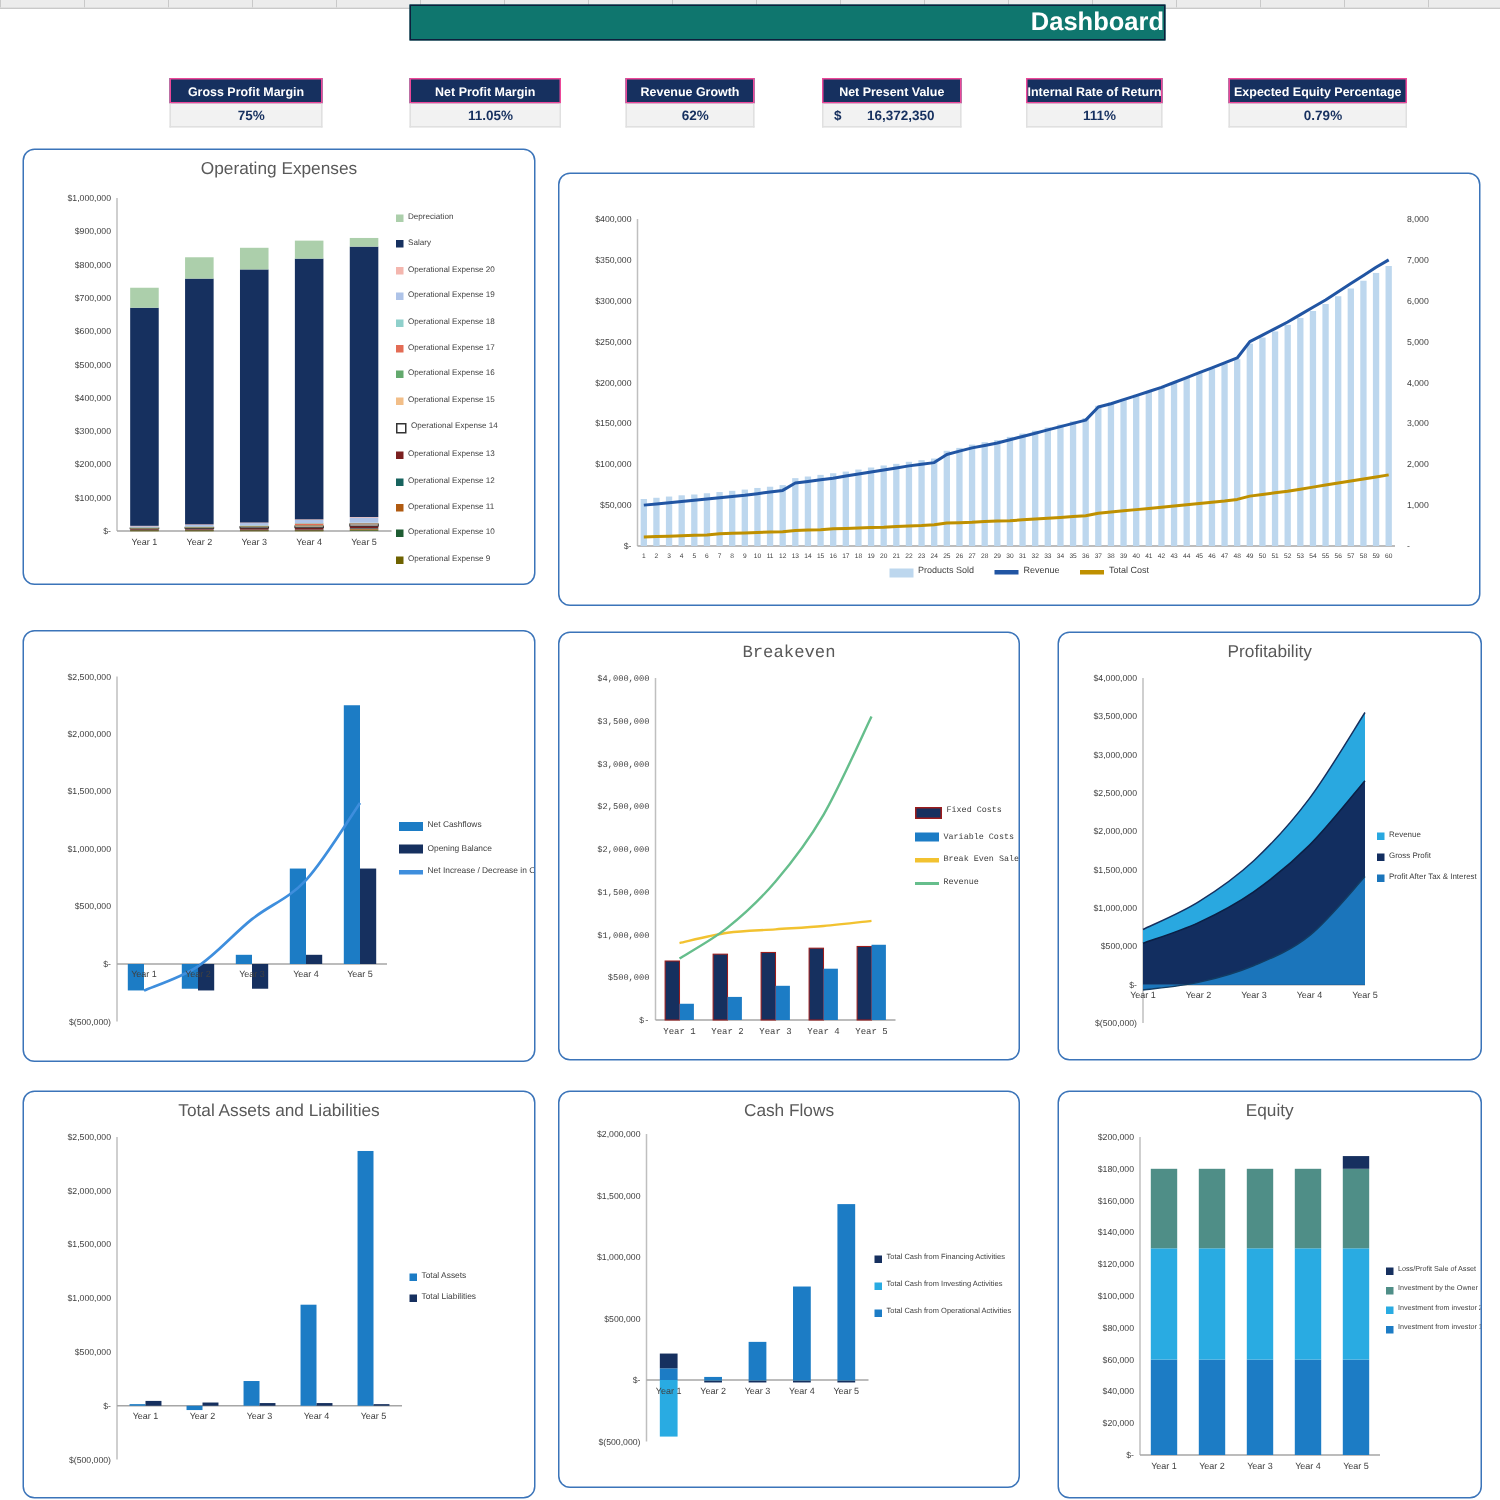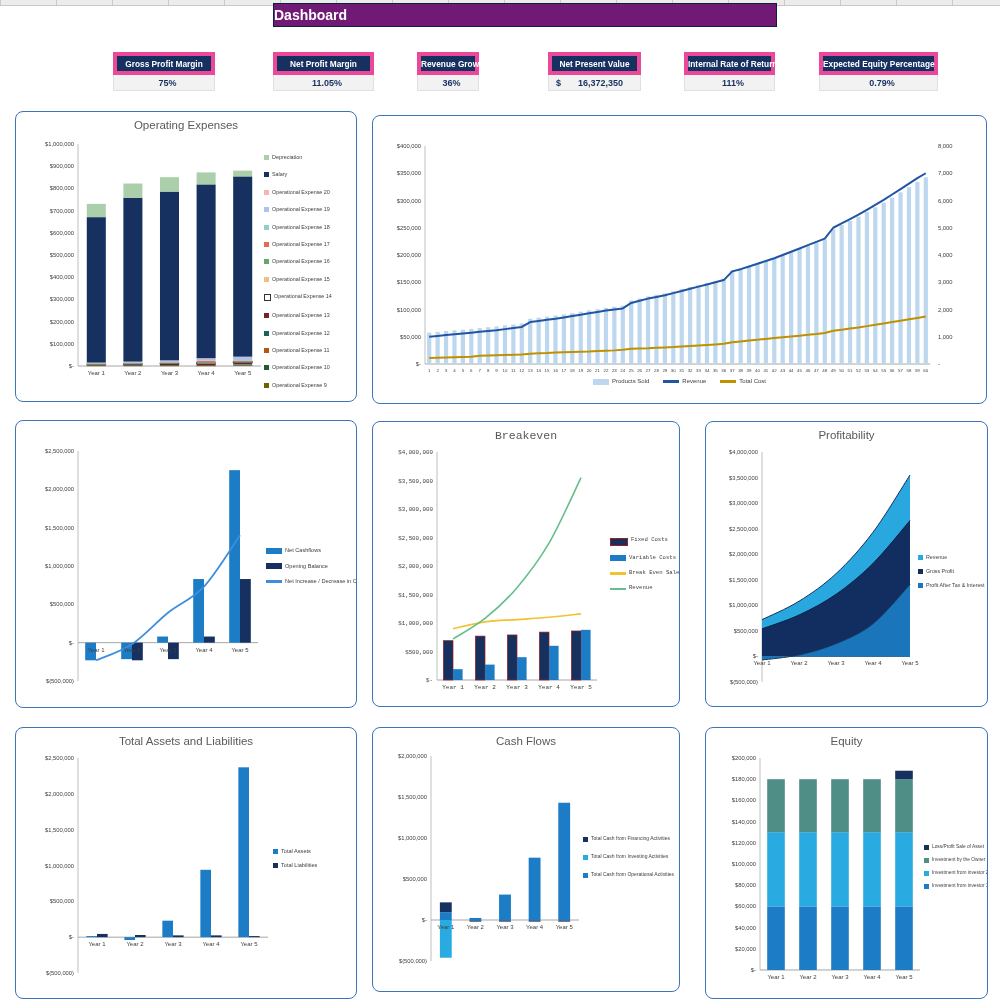--- a/index.html
+++ b/index.html
@@ -2,24 +2,24 @@
 <html><head>
 <meta charset="utf-8">
 <style>
   html,body{margin:0;padding:0;}
   body{width:1000px;height:1000px;position:relative;background:#ffffff;
        font-family:"Liberation Sans",sans-serif;overflow:hidden;}
   .topstrip{position:absolute;left:0;top:0;width:1000px;height:5px;
     background:repeating-linear-gradient(90deg,#c9c9c9 0 1px,#ececec 1px 56px);
     border-bottom:1px solid #c9c9c9;}
   .dash-bar{position:absolute;left:273px;top:3px;width:502px;height:22px;
-    background:#701a75;border:1px solid #0d1f3c;color:#ffffff;font-weight:bold;
-    font-size:14px;line-height:22px;text-align:left;}
+    background:#0f766e;border:1px solid #0d1f3c;color:#ffffff;font-weight:bold;
+    font-size:17px;line-height:22px;text-align:right;}
   .kpi{position:absolute;top:52px;}
-  .kpi-h{background:#16305F;border:4px solid #ec4899;color:#ffffff;font-weight:bold;
+  .kpi-h{background:#16305F;border:1px solid #ec4899;color:#ffffff;font-weight:bold;
     font-size:8.3px;text-align:center;padding:3px 0 2px 0;white-space:nowrap;}
   .kpi-v{background:#F2F2F2;border:1px solid #e0e0e0;border-top:none;color:#16305F;
     font-weight:bold;font-size:9px;padding:2.5px 0;display:flex;}
   .kpi-v .pre{padding-left:7px;}
   .kpi-v .val{flex:1;text-align:center;}
   .chart-card{position:absolute;background:#ffffff;border:1.5px solid #3b74b9;
     border-radius:8px;overflow:hidden;}
   .chart-title{position:absolute;top:7px;left:0;right:0;text-align:center;
     color:#595959;font-size:11.5px;z-index:2;}
   .chart-card svg{position:absolute;left:0;top:0;}
@@ -49,25 +49,25 @@
         <span class="val">75%</span>
       </div>
   </div>
   <div class="kpi" style="left:273px;width:101px;">
     <div class="kpi-h">Net Profit Margin</div>
     <div class="kpi-v">
         <span class="pre"></span>
         <span class="val">11.05%</span>
       </div>
   </div>
-  <div class="kpi" style="left:417px;width:62px;">
+  <div class="kpi" style="left:417px;width:86px;">
     <div class="kpi-h">Revenue Growth</div>
     <div class="kpi-v">
         <span class="pre"></span>
-        <span class="val">36%</span>
+        <span class="val">62%</span>
       </div>
   </div>
   <div class="kpi" style="left:548px;width:93px;">
     <div class="kpi-h">Net Present Value</div>
     <div class="kpi-v">
         <span class="pre">$</span>
         <span class="val">16,372,350</span>
       </div>
   </div>
   <div class="kpi" style="left:684px;width:91px;">
@@ -79,21 +79,21 @@
   </div>
   <div class="kpi" style="left:819px;width:119px;">
     <div class="kpi-h">Expected Equity Percentage</div>
     <div class="kpi-v">
         <span class="pre"></span>
         <span class="val">0.79%</span>
       </div>
   </div>
 </div>
 
-<div class="chart-card" style="left:15px;top:111px;width:340px;height:289px;">
+<div class="chart-card" style="left:15px;top:99px;width:340px;height:289px;">
   <div class="chart-title">Operating Expenses</div>
   <svg width="340" height="289">
       <text x="58" y="256" text-anchor="end" font-size="5.8" fill="#404040">$-</text>
       <text x="58" y="233.8" text-anchor="end" font-size="5.8" fill="#404040">$100,000</text>
       <text x="58" y="211.6" text-anchor="end" font-size="5.8" fill="#404040">$200,000</text>
       <text x="58" y="189.4" text-anchor="end" font-size="5.8" fill="#404040">$300,000</text>
       <text x="58" y="167.2" text-anchor="end" font-size="5.8" fill="#404040">$400,000</text>
       <text x="58" y="145" text-anchor="end" font-size="5.8" fill="#404040">$500,000</text>
       <text x="58" y="122.8" text-anchor="end" font-size="5.8" fill="#404040">$600,000</text>
       <text x="58" y="100.6" text-anchor="end" font-size="5.8" fill="#404040">$700,000</text>

